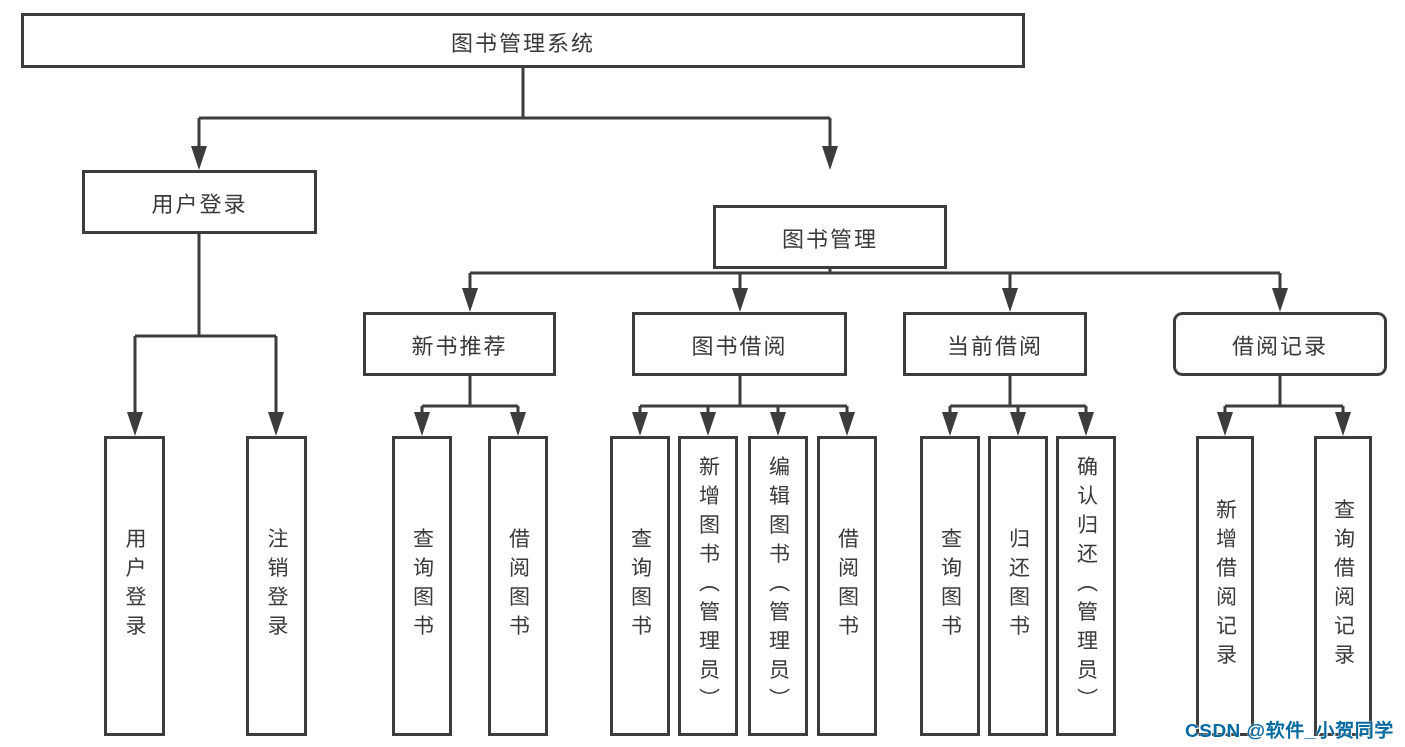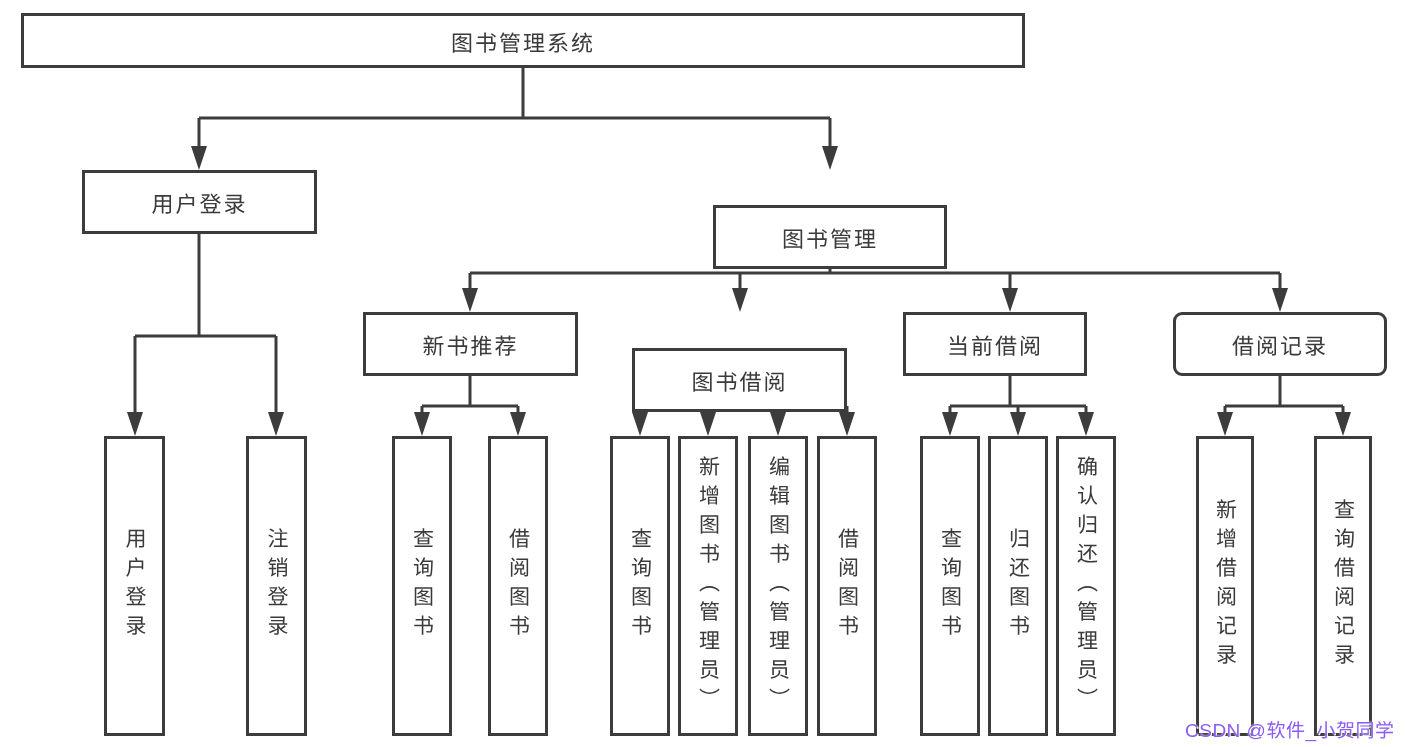--- a/index.html
+++ b/index.html
@@ -61,24 +61,25 @@
     letter-spacing: 8px;
     color: #3a3a3a;
     line-height: 1;
   }
   .watermark {
     position: absolute;
     left: 1185px;
     top: 715px;
     z-index: 3;
     font-size: 19px;
-    color: #8b5cf6;
+    color: #0369a1;
     letter-spacing: 0.5px;
     white-space: nowrap;
     text-shadow: 0 0 2px #ffffff, 1px 1px 0 #ffffff;
+    font-weight: bold;
   }
   svg line { stroke: #3c3c3c; stroke-width: 3; }
   svg polygon { fill: #3c3c3c; }
 </style>
 </head>
 <body>
 
 <div id="canvas">
 
   <svg id="connectors" viewBox="0 0 1405 747" xmlns="http://www.w3.org/2000/svg">
@@ -155,22 +156,22 @@
       <line x1="1343" y1="406" x2="1343" y2="416"></line>
       <polygon points="1335,412 1351,412 1343,436"></polygon>
     </g>
   </svg>
 
   <div class="node root-node">图书管理系统</div>
 
   <div class="node hnode" style="left:82px;top:170px;width:235px;">用户登录</div>
   <div class="node hnode" style="left:713px;top:170px;width:234px;margin-top:35px;">图书管理</div>
 
-  <div class="node hnode" style="left:363px;top:312px;width:215px;">新书推荐</div>
-  <div class="node hnode" style="left:632px;top:312px;width:215px;margin-top:36px;">图书借阅</div>
+  <div class="node hnode" style="left:363px;top:312px;width:193px;">新书推荐</div>
+  <div class="node hnode" style="left:632px;top:312px;width:215px;">图书借阅</div>
   <div class="node hnode" style="left:903px;top:312px;width:184px;">当前借阅</div>
   <div class="node hnode" style="left:1173px;top:312px;width:214px;border-radius:9px;">借阅记录</div>
 
   <div class="leaf" style="left:104px;width:61px;">
     <span>用户登录</span>
   </div>
   <div class="leaf" style="left:246px;width:61px;">
     <span>注销登录</span>
   </div>
 

